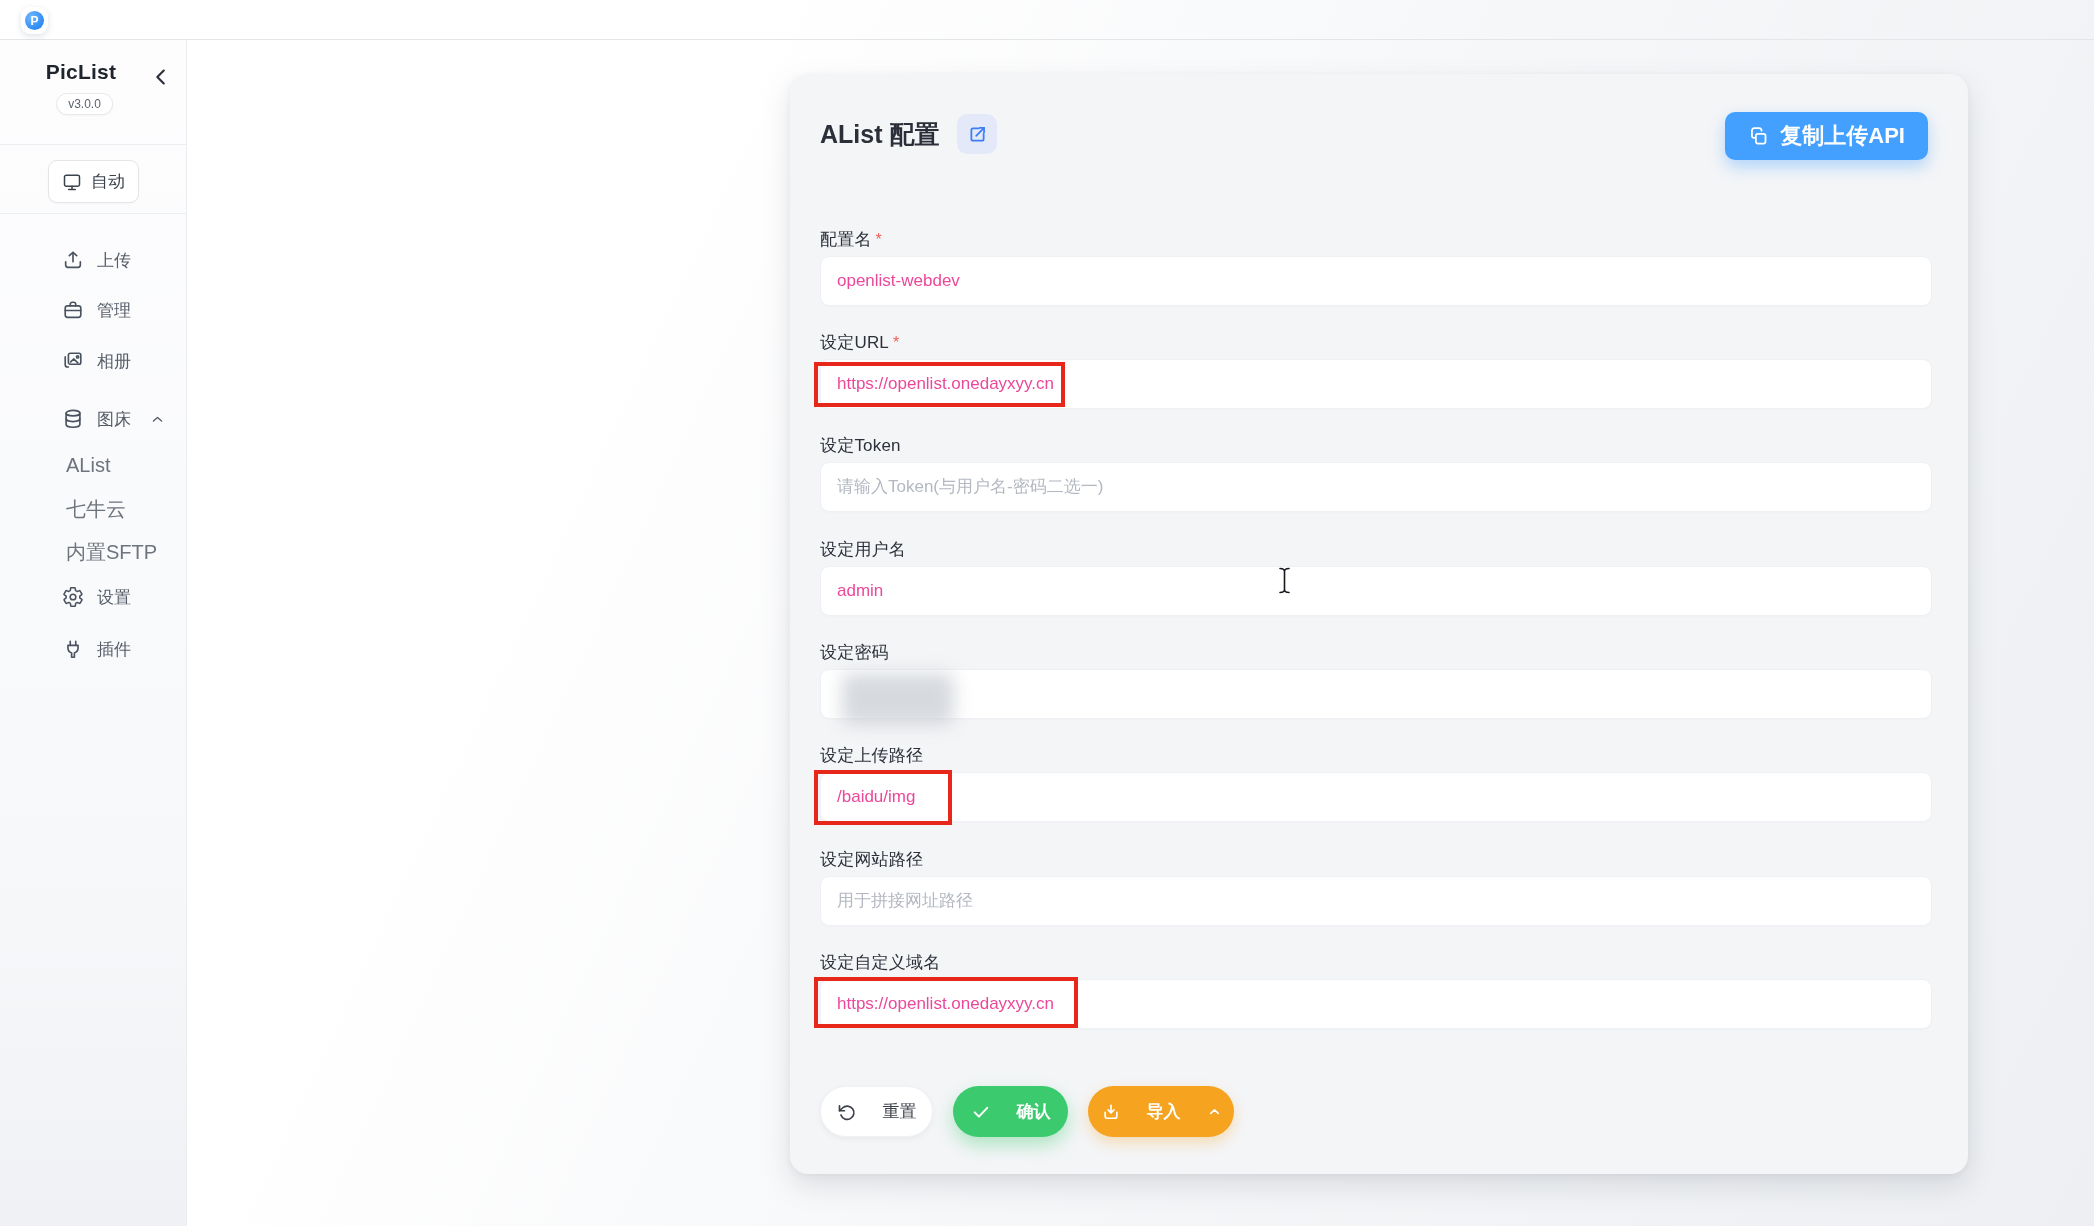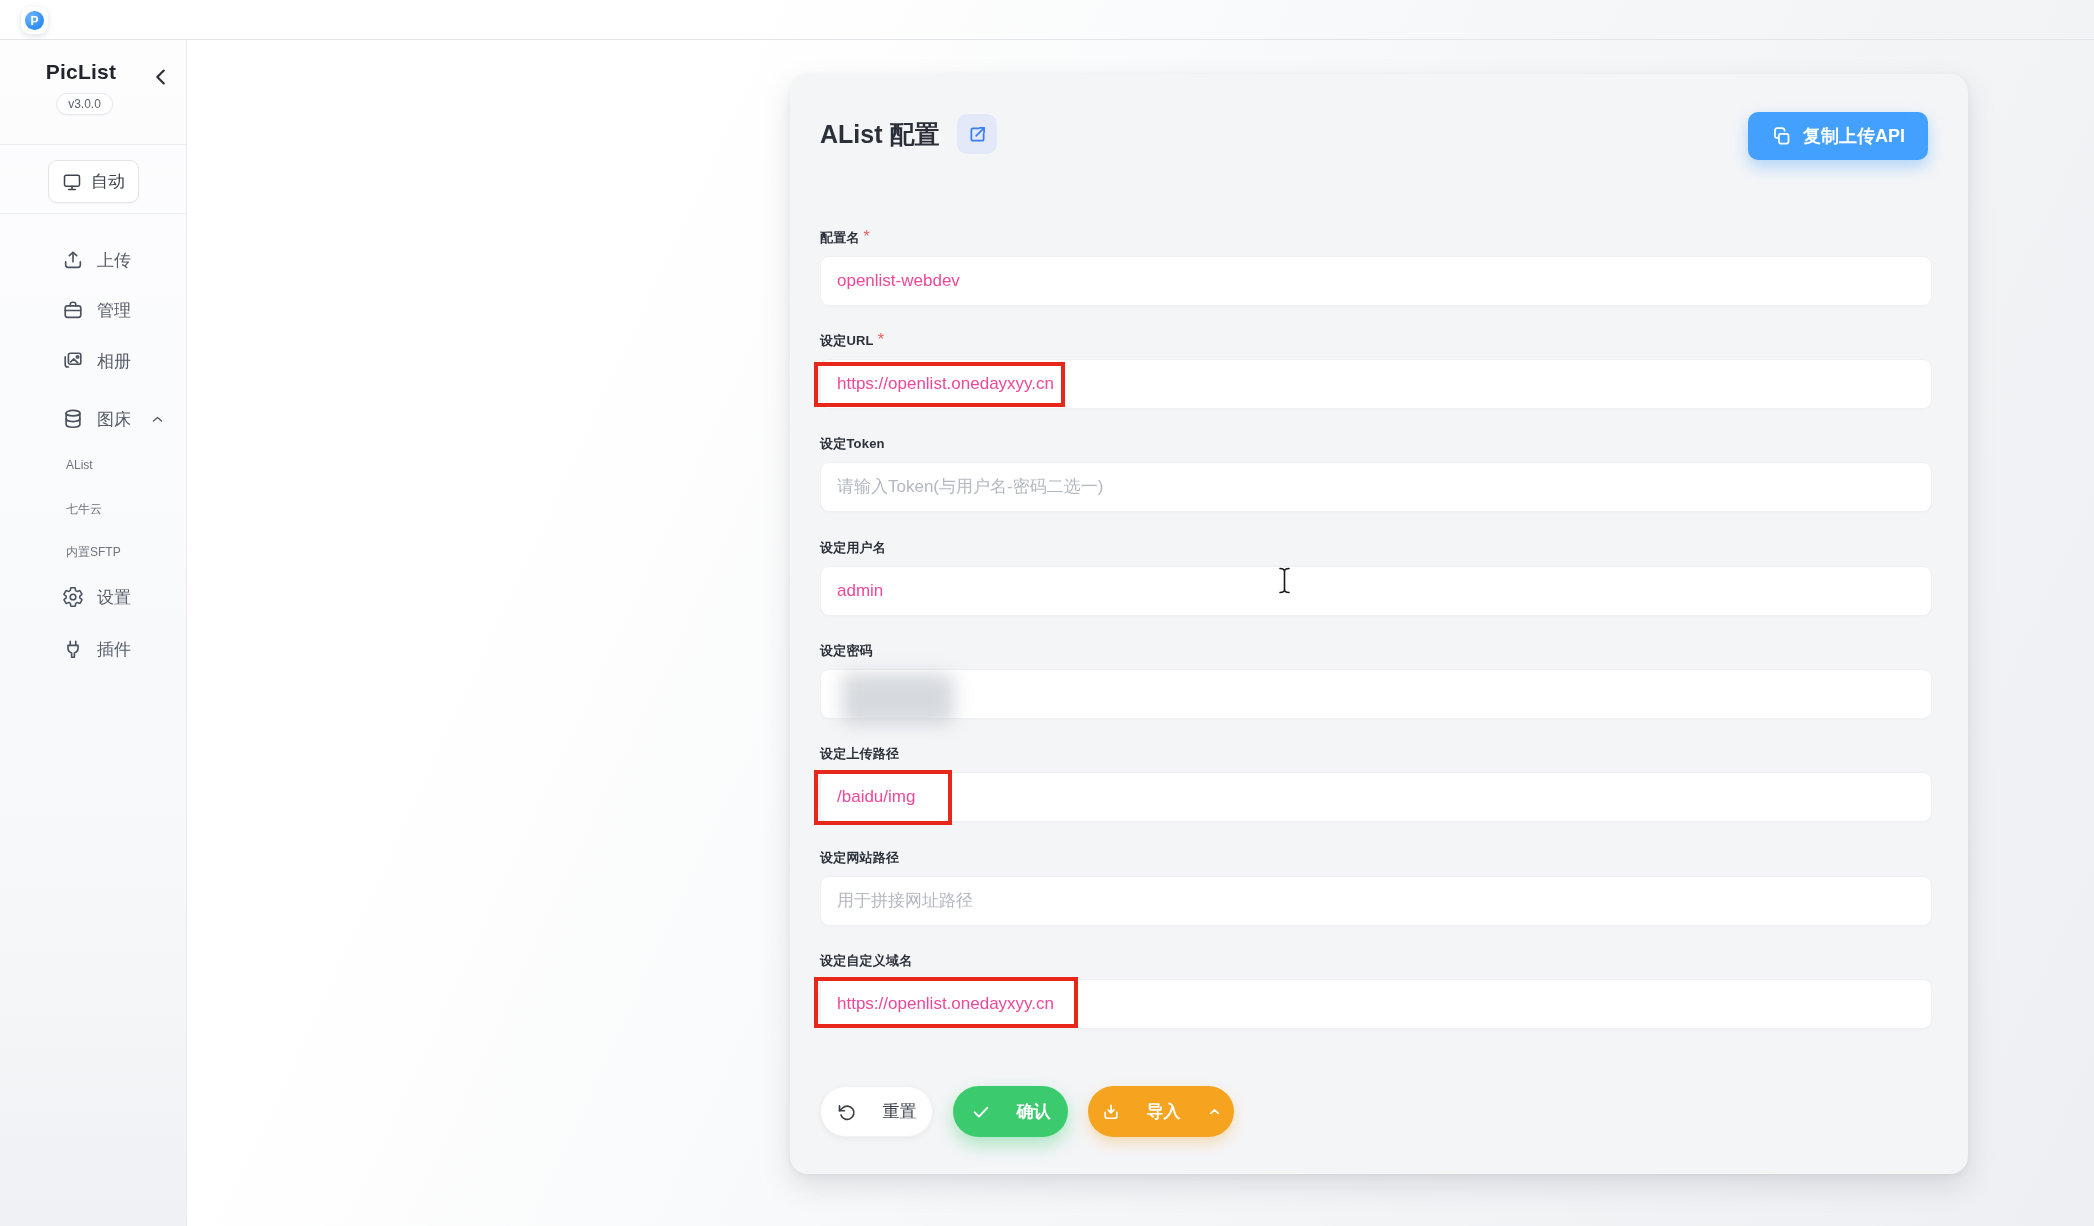--- a/index.html
+++ b/index.html
@@ -63,48 +63,48 @@
   .nav-item {
     position:absolute; left:0; width:187px; height:40px;
     display:flex; align-items:center; gap:13px; padding-left:62px;
     font-size:17px; color:#565d68; cursor:pointer;
   }
   .nav-item .nicon { width:22px; height:22px; color:#4a5260; flex:0 0 22px; }
   .nav-item .chev { position:absolute; right:22px; width:15px; height:15px; color:#565d68; }
   .nav-sub {
     position:absolute; left:0; width:187px; height:36px;
     display:flex; align-items:center; padding-left:66px;
-    font-size:12px; color:#6e747e; cursor:pointer;
+    font-size:20px; color:#6e747e; cursor:pointer;
   }
 
   
   .card {
     position:absolute; left:790px; top:74px; width:1178px; height:1100px;
     background:#f4f5f7; border-radius:18px;
     box-shadow:0 12px 28px rgba(100,106,118,.18), 0 2px 6px rgba(100,106,118,.07);
   }
   .card-header { position:absolute; left:30px; top:40px; display:flex; align-items:center; gap:18px; }
   .card-title { font-size:25px; font-weight:bold; color:#2a2f39; }
   .link-chip {
     width:40px; height:40px; border-radius:10px; background:#e3e9f8;
     display:flex; align-items:center; justify-content:center; cursor:pointer;
   }
   .link-chip svg { width:21px; height:21px; color:#3b7cf7; }
   .copy-api-btn {
     position:absolute; right:40px; top:38px; height:48px; padding:0 23px;
     background:#44a0ff; border:none; border-radius:10px;
     display:flex; align-items:center; gap:11px; cursor:pointer;
-    color:#fff; font-size:18px; font-weight:bold;
+    color:#fff; font-size:22px; font-weight:bold;
     box-shadow:0 7px 16px rgba(68,160,255,.38);
   }
   .copy-api-btn svg { width:21px; height:21px; }
 
   
   .field { position:absolute; left:30px; width:1112px; }
-  .field .flabel { font-size:13px; font-weight:bold; color:#2b303a; letter-spacing:.2px; }
+  .field .flabel { font-size:17px; font-weight:normal; color:#2b303a; letter-spacing:.2px; }
   .field .req { color:#f15f55; margin-left:4px; font-size:16px; }
   .field .finput {
     position:absolute; left:0; top:28px; width:1112px; height:50px;
     background:#fff; border:1px solid #eef0f3; border-radius:9px;
     padding:0 16px; font-size:17px; color:#ec4899; outline:none;
     font-family:"Liberation Sans","DejaVu Sans",sans-serif;
     box-shadow:0 1px 2px rgba(0,0,0,.02);
   }
   .field .finput::placeholder { color:#b3b8c1; opacity:1; }
   .annotation-box {

